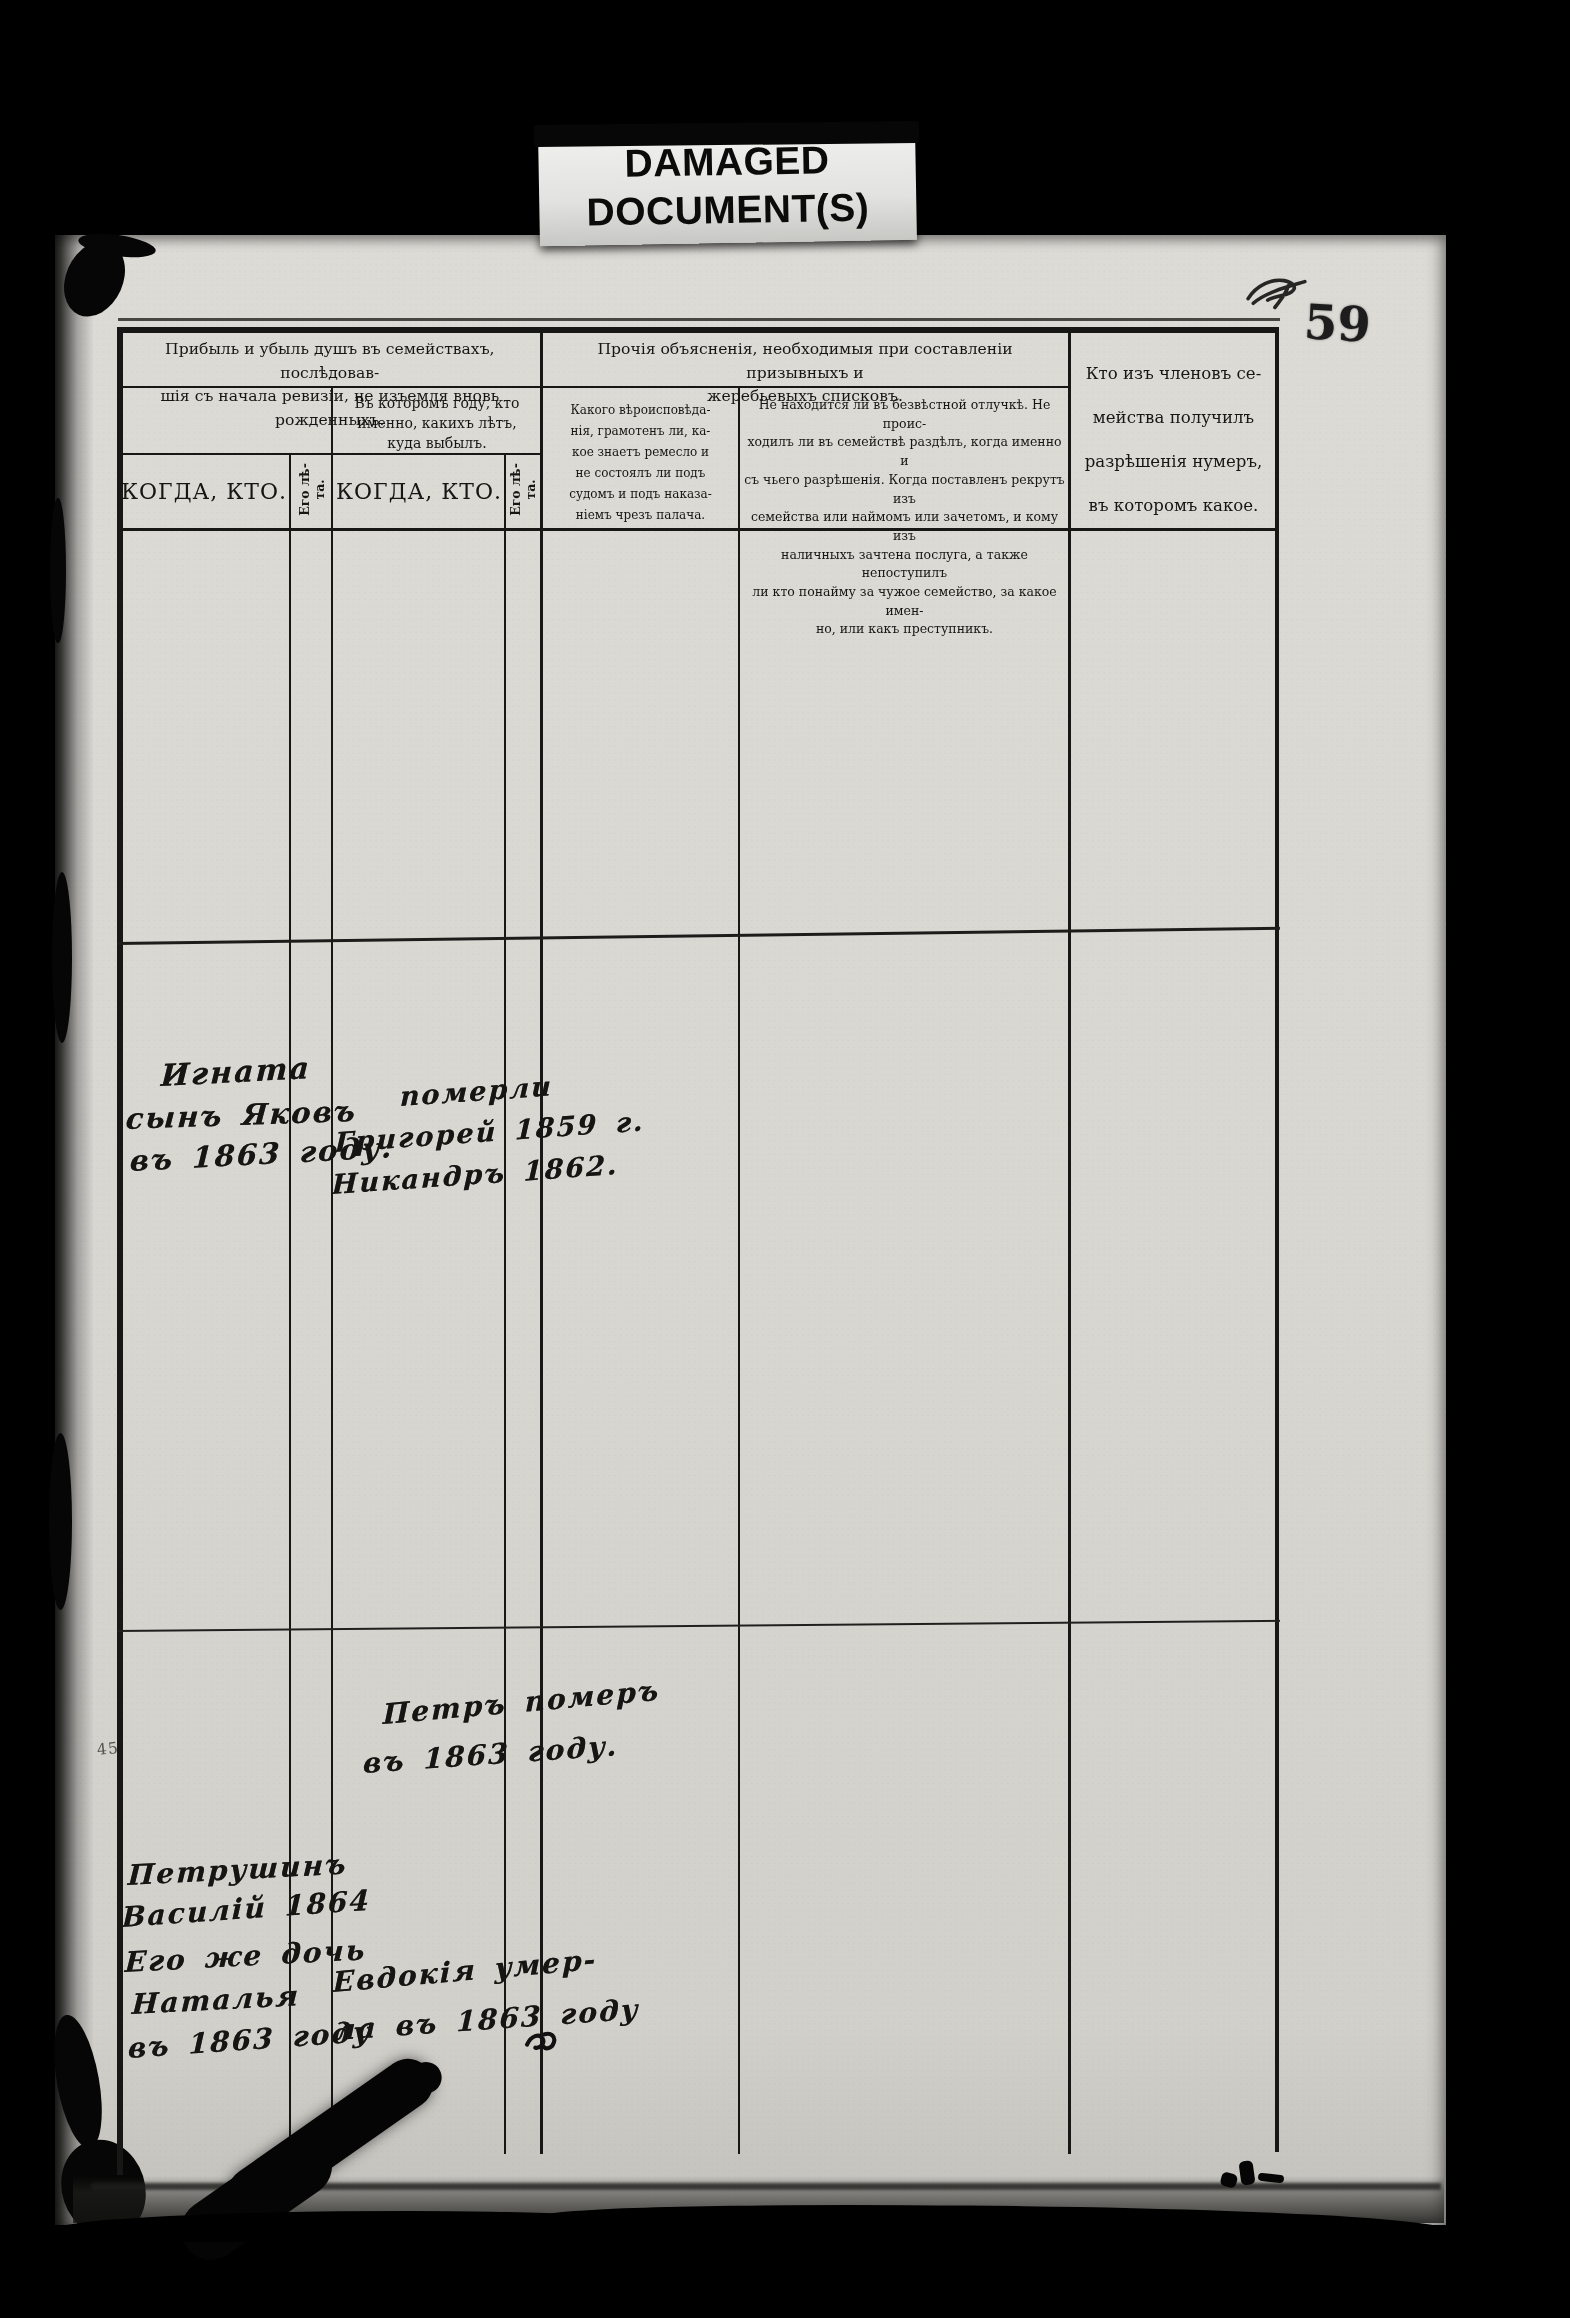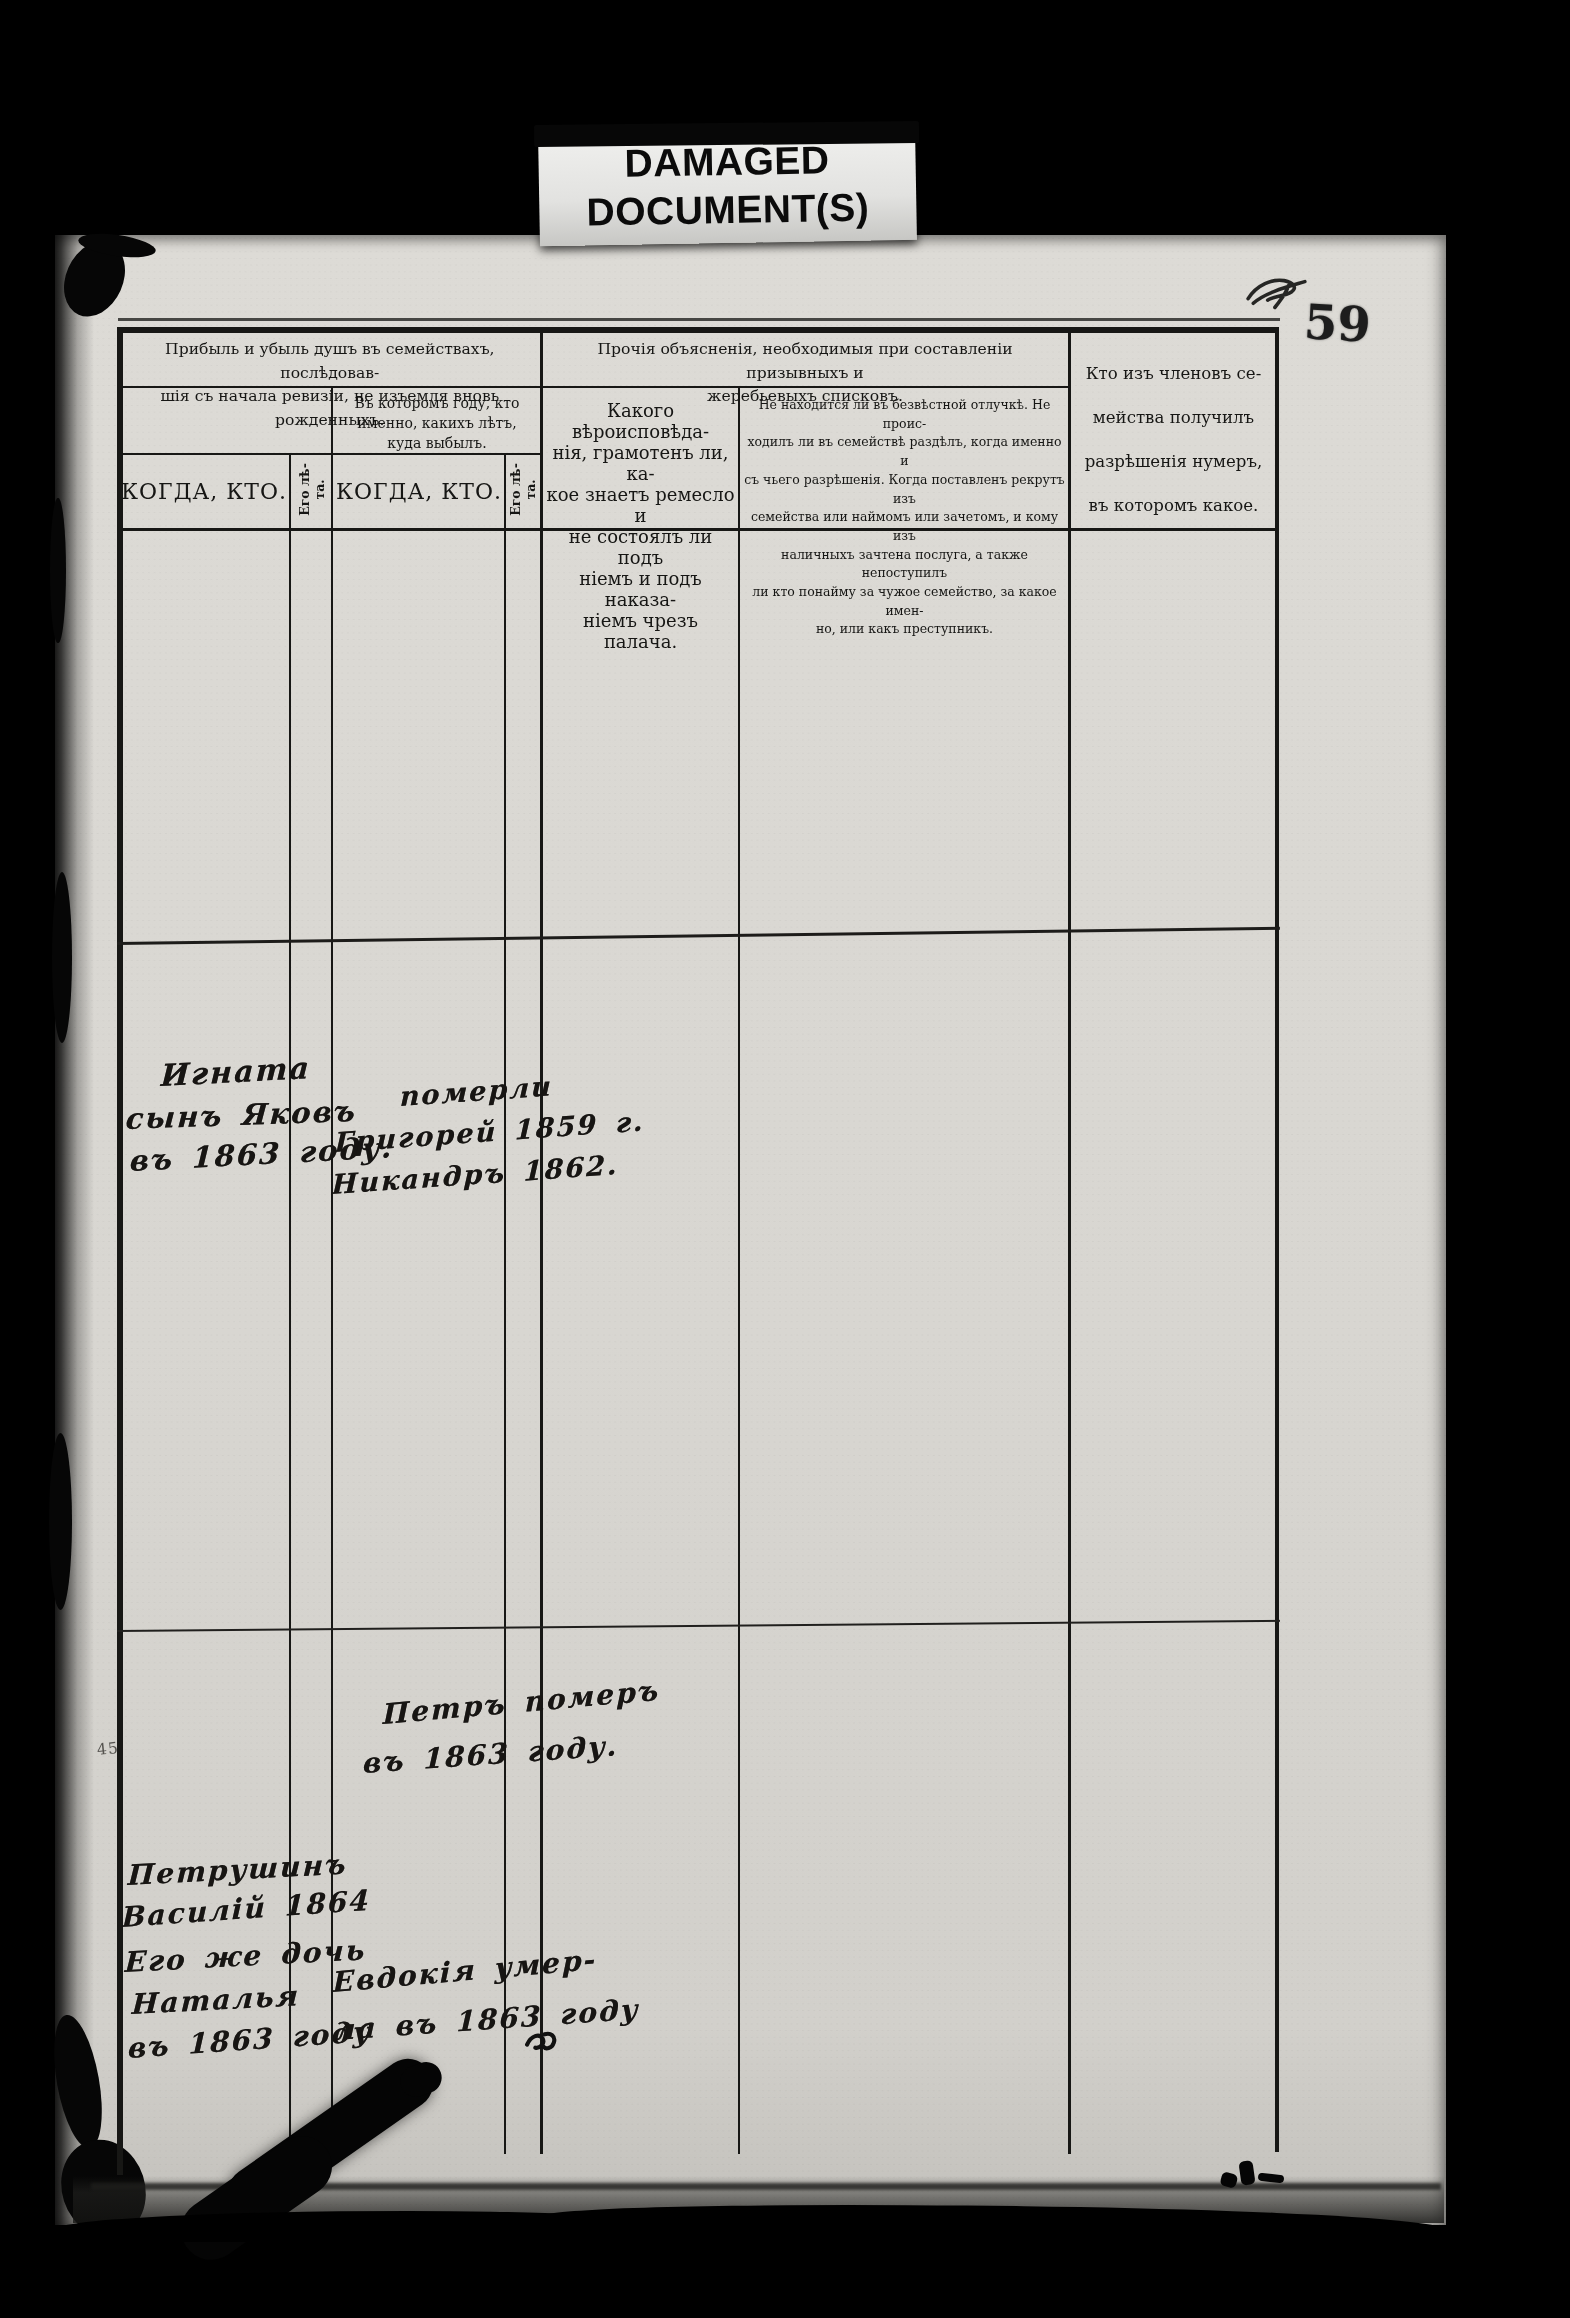--- a/index.html
+++ b/index.html
@@ -118,26 +118,26 @@
       <div>Въ которомъ году, кто</div>
       <div>именно, какихъ лѣтъ,</div>
       <div>куда выбылъ.</div>
     </div>
     <div class="hcell" style="left:0;top:152px;width:174px;font-size:22px;letter-spacing:1px;">КОГДА, КТО.</div>
     <div class="hcell" style="left:215px;top:152px;width:174px;font-size:22px;letter-spacing:1px;">КОГДА, КТО.</div>
     <div class="vert-age" style="left:156px;top:148px;width:78px;">Его лѣ-
 та.</div>
     <div class="vert-age" style="left:367px;top:148px;width:78px;">Его лѣ-
 та.</div>
-    <div class="hcell" style="left:429px;top:73px;width:189px;font-size:18px;line-height:21px;">
+    <div class="hcell" style="left:429px;top:73px;width:189px;font-size:12px;line-height:21px;">
       <div>Какого вѣроисповѣда-</div>
       <div>нія, грамотенъ ли, ка-</div>
       <div>кое знаетъ ремесло и</div>
       <div>не состоялъ ли подъ</div>
-      <div>ніемъ и подъ наказа-</div>
+      <div>судомъ и подъ наказа-</div>
       <div>ніемъ чрезъ палача.</div>
     </div>
     <div class="hcell" style="left:627px;top:69px;width:321px;font-size:12.5px;line-height:18.7px;">
       <div>Не находится ли въ безвѣстной отлучкѣ. Не проис-</div>
       <div>ходилъ ли въ семействѣ раздѣлъ, когда именно и</div>
       <div>съ чьего разрѣшенія. Когда поставленъ рекрутъ изъ</div>
       <div>семейства или наймомъ или зачетомъ, и кому изъ</div>
       <div>наличныхъ зачтена послуга, а также непоступилъ</div>
       <div>ли кто понайму за чужое семейство, за какое имен-</div>
       <div>но, или какъ преступникъ.</div>

